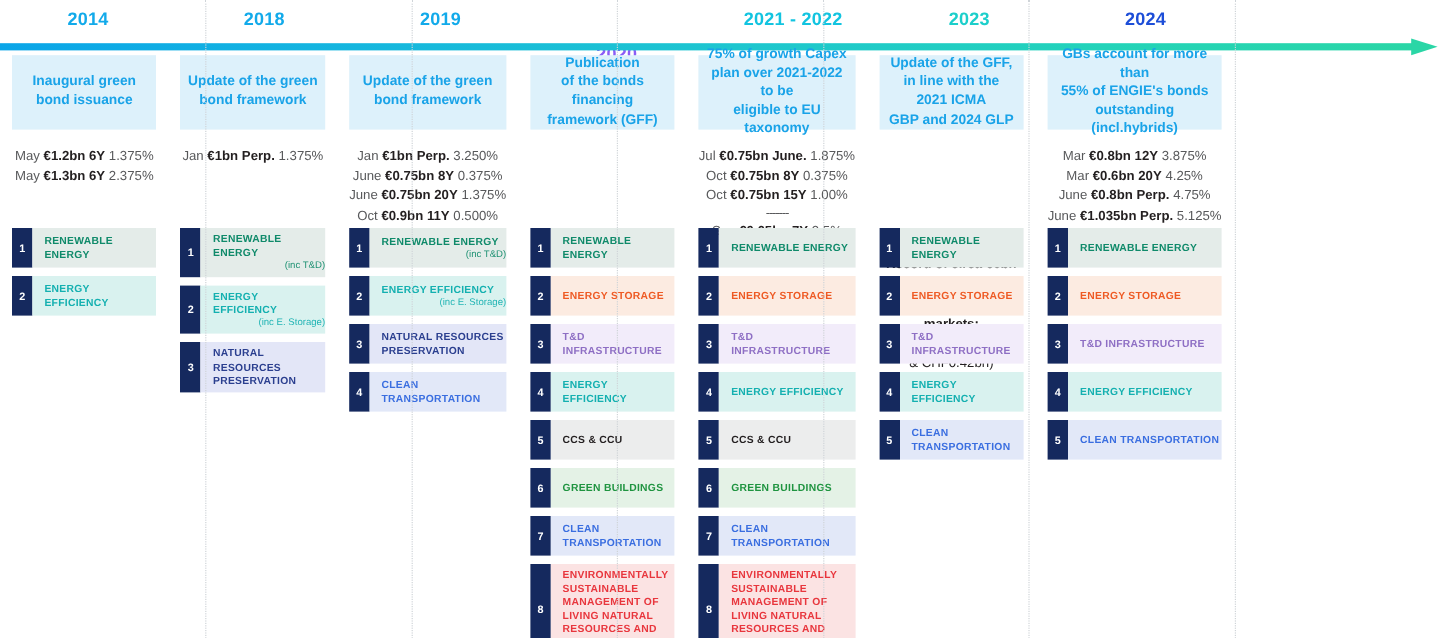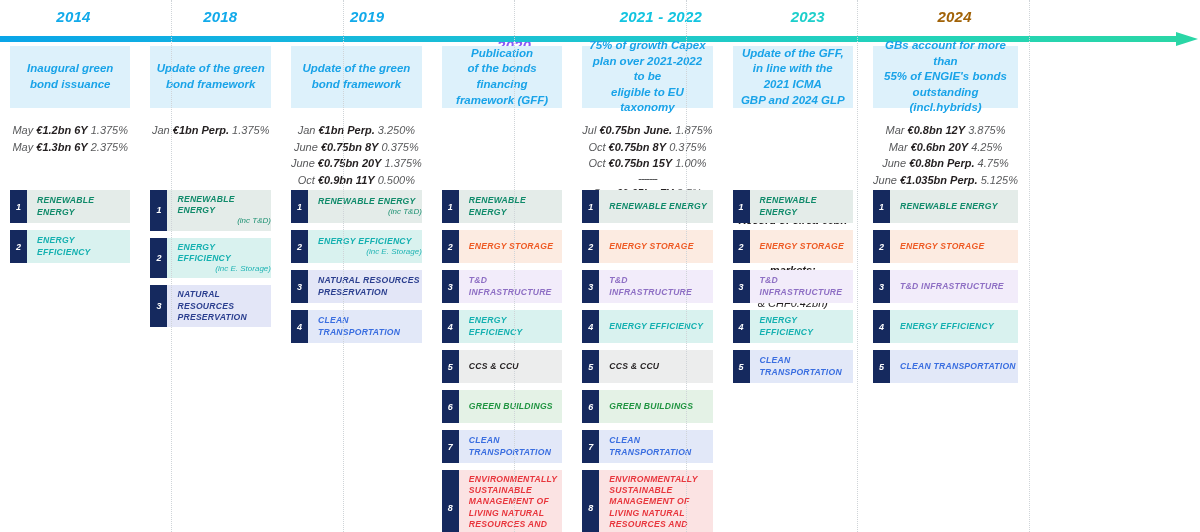--- a/index.html
+++ b/index.html
@@ -5,21 +5,21 @@
   html,body{margin:0;padding:0;}
   body{
     width:1200px;height:532px;
     background:#ffffff;
     font-family:"Liberation Sans","DejaVu Sans",sans-serif;
     overflow:hidden;
     position:relative;
   }
   #timeline{
     position:relative;
-    width:1028px;height:532px;font-style:italic;
+    width:1028px;height:532px;
   }
 
   
   .divider{
     position:absolute;
     top:0;bottom:0;
     width:0;
     border-left:1px dotted #cfd4d8;
   }
 
@@ -147,21 +147,21 @@
 
 <div id="timeline">
 
   <div class="years" id="years-row">
       <div class="year" style="color: rgb(18, 170, 234);">2014</div>
       <div class="year" style="color: rgb(18, 170, 234);">2018</div>
       <div class="year" style="color: rgb(18, 170, 234);">2019</div>
       <div class="year" style="color: #8b5cf6; margin-top: 45px;">2020</div>
       <div class="year" style="color: rgb(18, 196, 224);">2021 - 2022</div>
       <div class="year" style="color: rgb(28, 207, 203);">2023</div>
-      <div class="year" style="color: #a16207;">2024</div>
+      <div class="year" style="color: #1d4ed8;">2024</div>
     </div>
 
   <div class="arrow-wrap">
     <div class="arrow-line"></div>
     <div class="arrow-head"></div>
   </div>
 
   <div class="cols" id="cols-row">
       <div class="col">
         <div class="headline">

